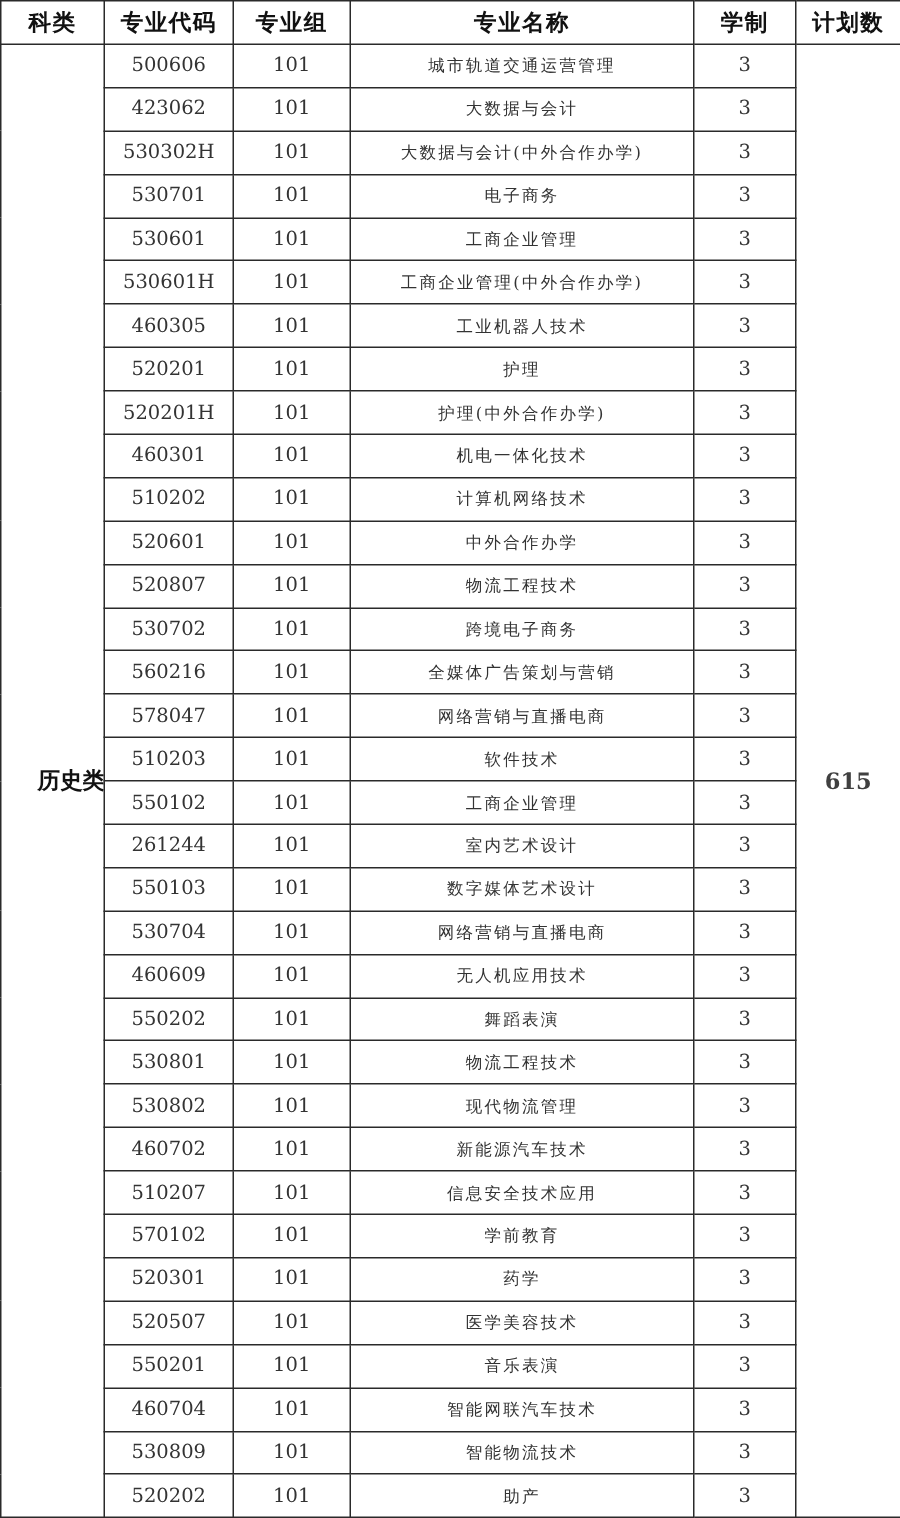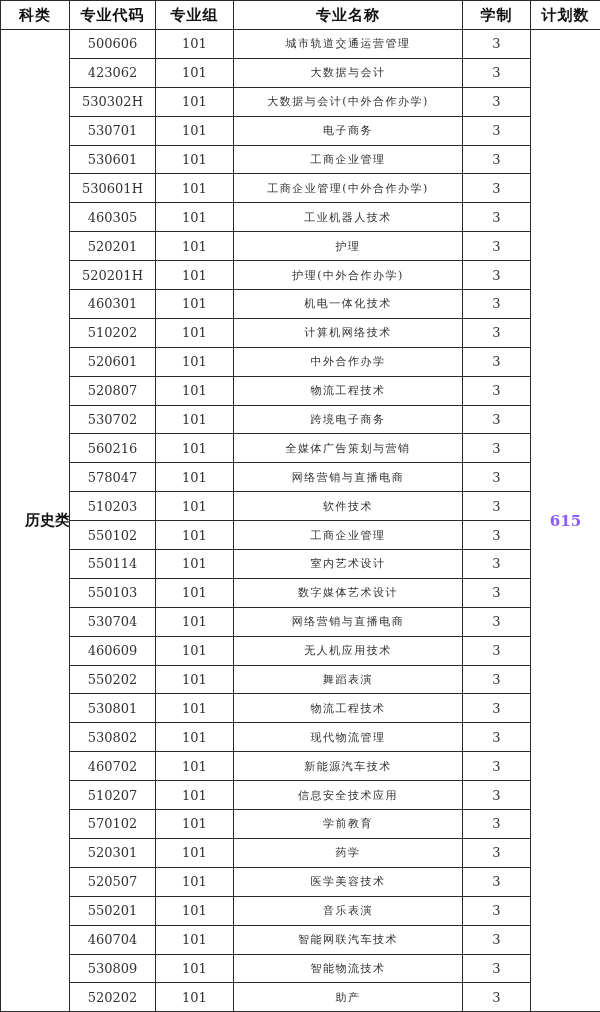--- a/index.html
+++ b/index.html
@@ -26,21 +26,21 @@
     font-size: 15px;
     font-weight: bold;
     letter-spacing: 1px;
     height: 28px;
     color: #111;
     margin-left: 41px;
   }
   td.name { font-size: 11px; letter-spacing: 1.5px; color: #333; }
   td.code, td.group, td.years { font-size: 13px; color: #333; }
   td.category { font-size: 15px; font-weight: bold; color: #111; padding-left: 24px; }
-  td.plan { font-size: 15px; font-weight: bold; color: #8b5cf6; }
+  td.plan { font-size: 15px; font-weight: bold; color: #404040; }
   table { border-left: 1.5px solid #333; border-right: 1.5px solid #333; border-bottom: 1.5px solid #333; }
 </style>
 </head>
 <body>
 
 <table>
   <colgroup>
     <col style="width:69px">
     <col style="width:86px">
     <col style="width:78px">
@@ -163,21 +163,21 @@
         <td class="name">软件技术</td>
         <td class="years">3</td>
       </tr>
       <tr>
         <td class="code">550102</td>
         <td class="group">101</td>
         <td class="name">工商企业管理</td>
         <td class="years">3</td>
       </tr>
       <tr>
-        <td class="code">550114</td>
+        <td class="code">261244</td>
         <td class="group">101</td>
         <td class="name">室内艺术设计</td>
         <td class="years">3</td>
       </tr>
       <tr>
         <td class="code">550103</td>
         <td class="group">101</td>
         <td class="name">数字媒体艺术设计</td>
         <td class="years">3</td>
       </tr>

